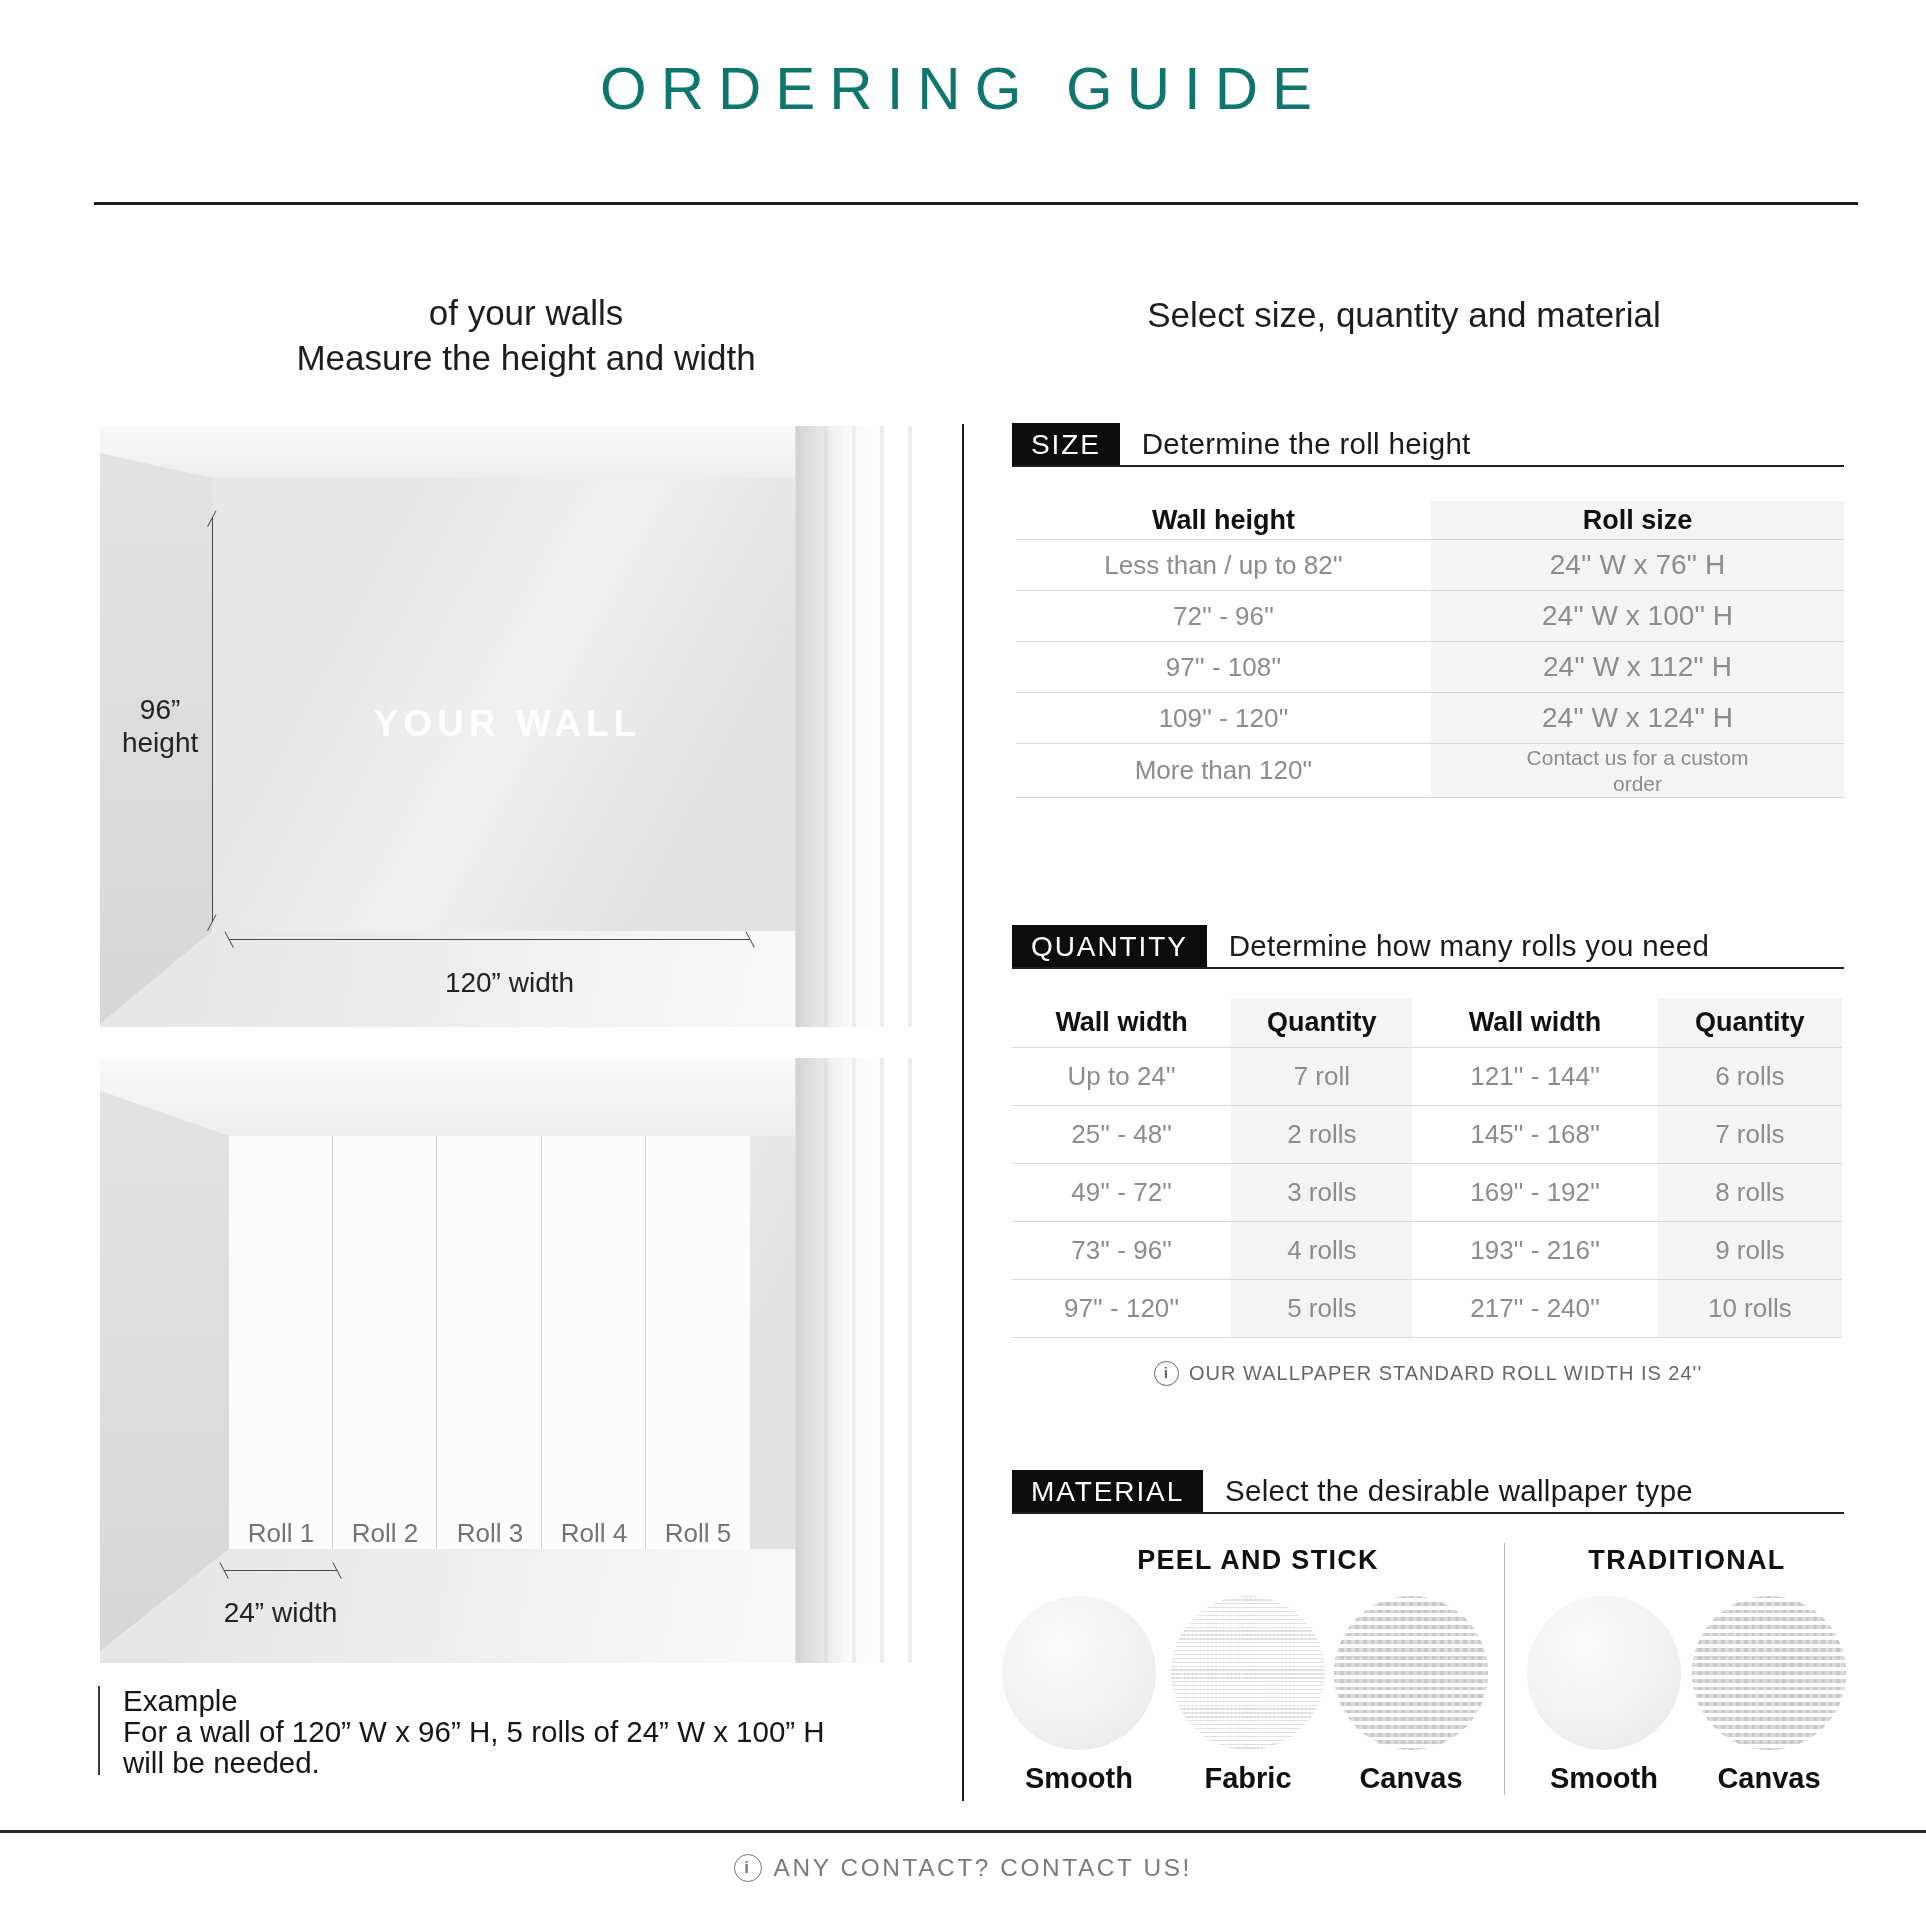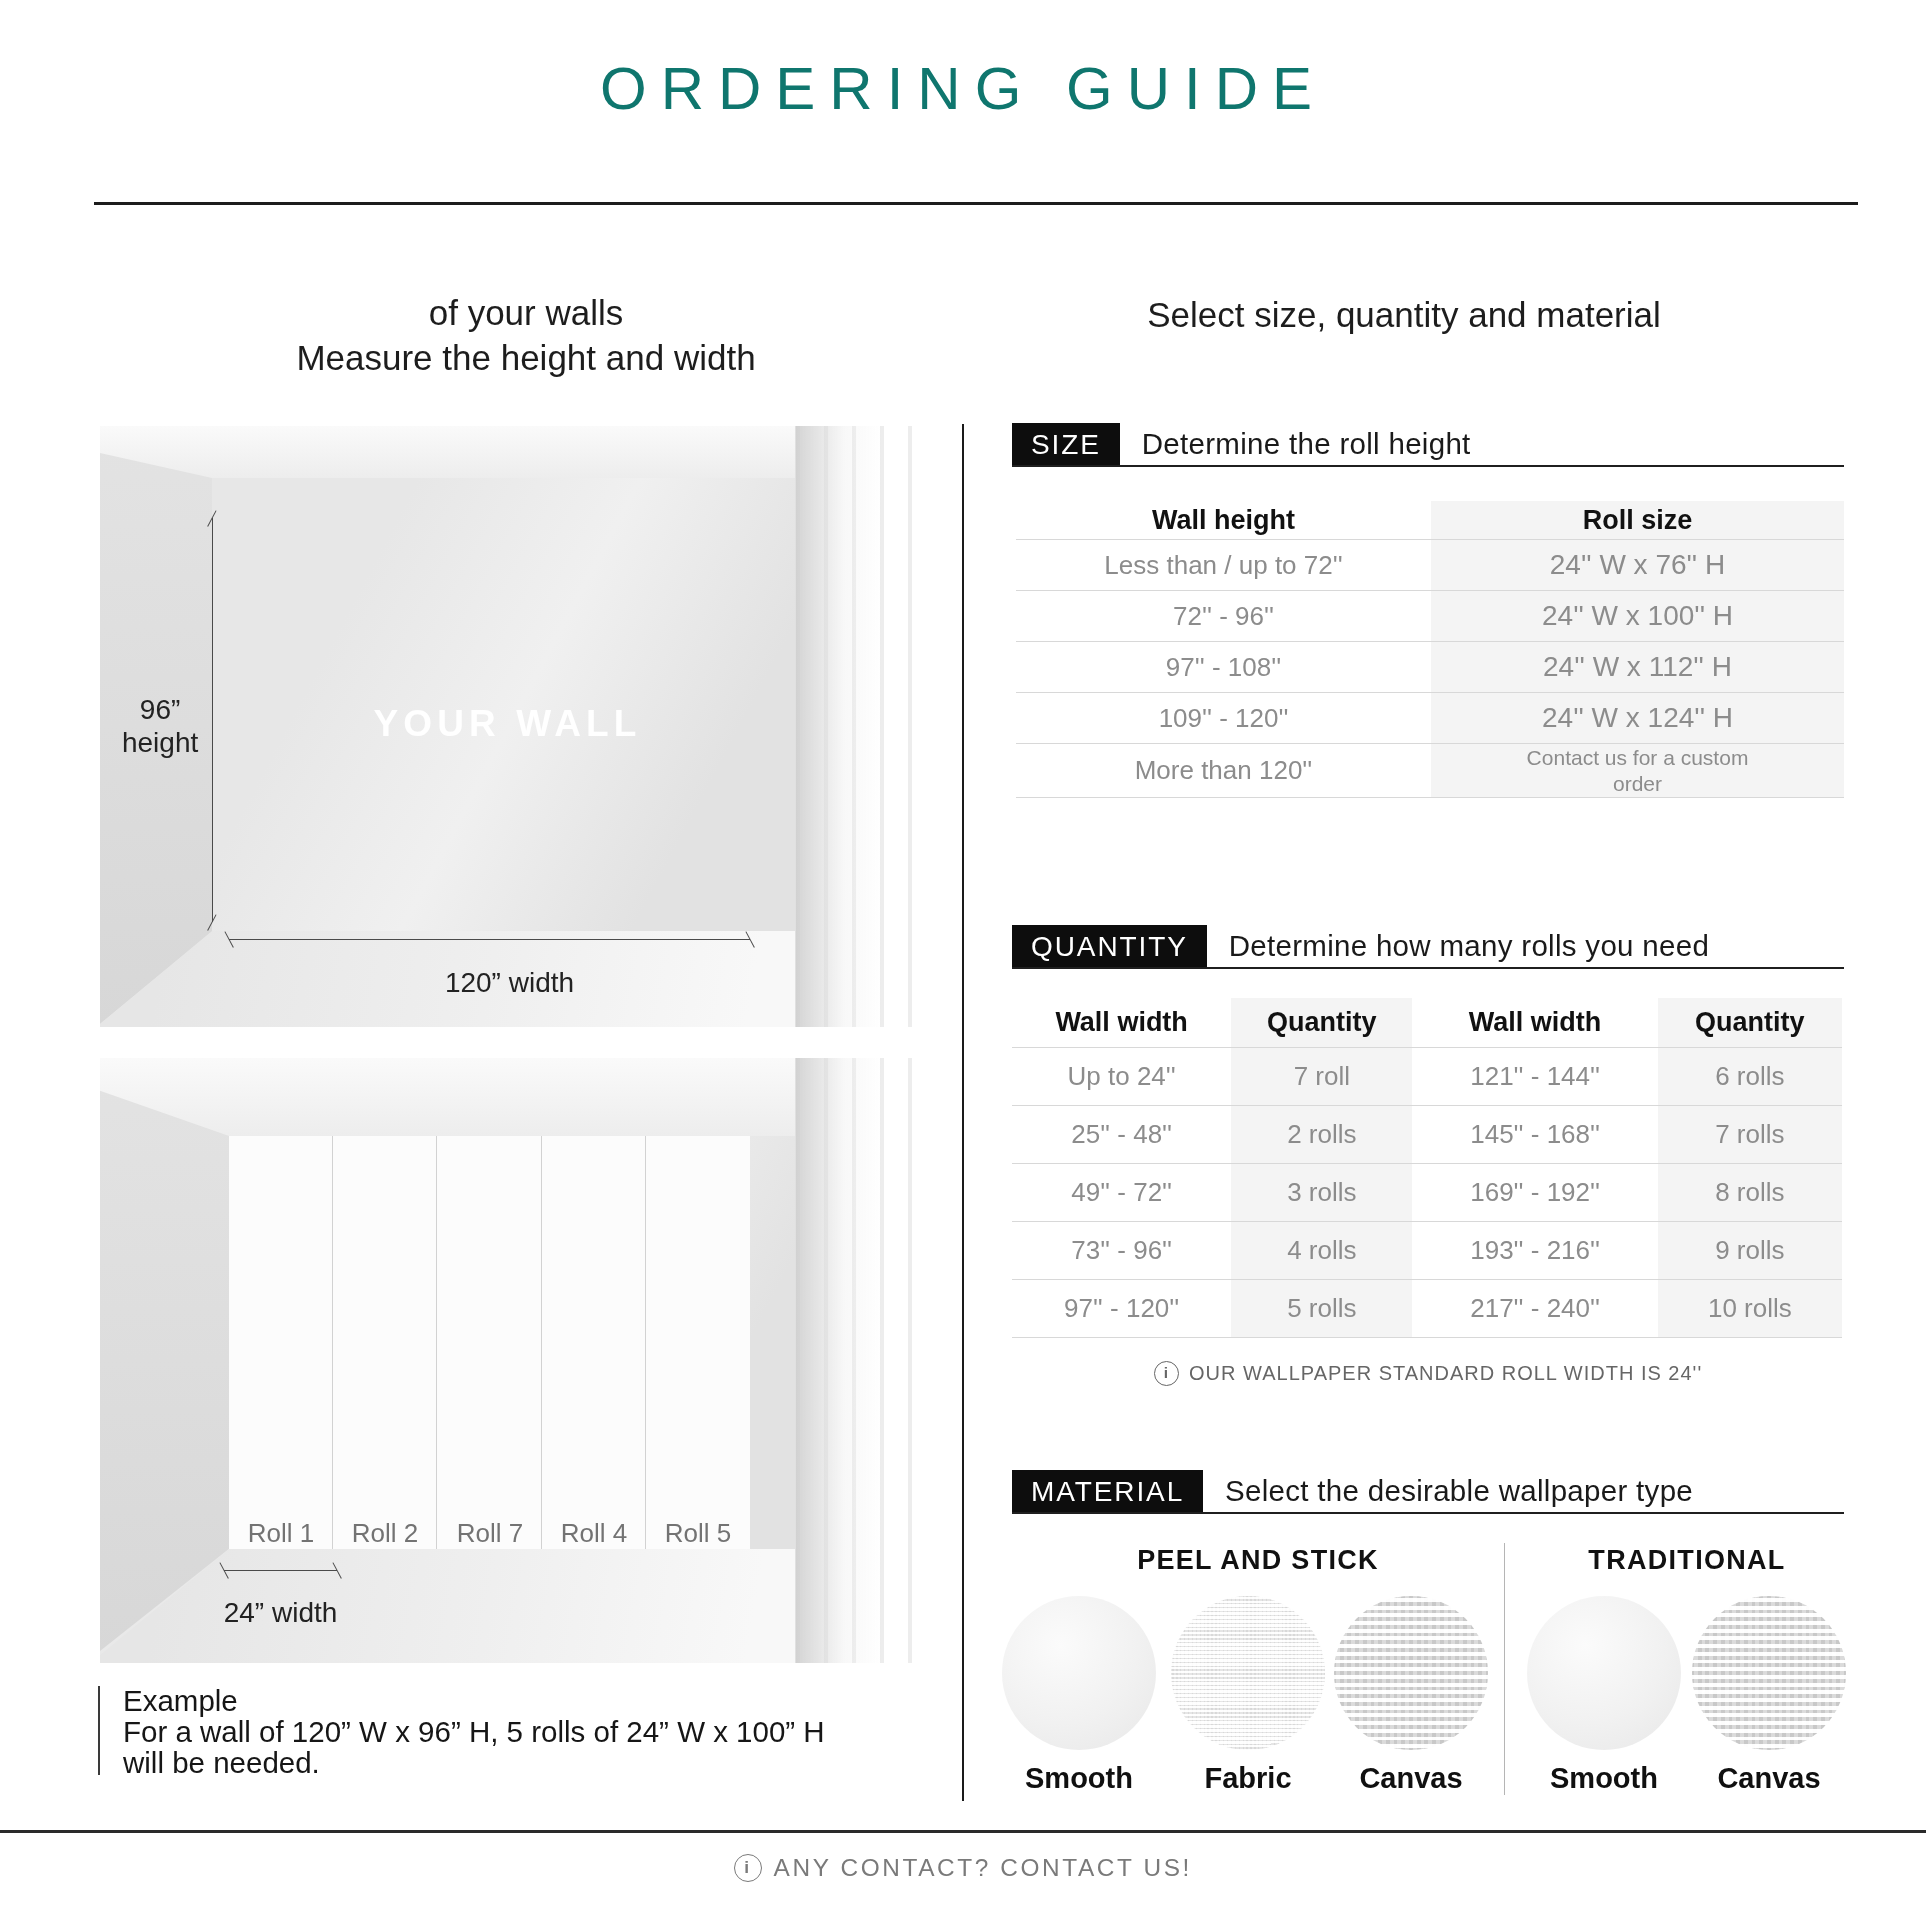--- a/index.html
+++ b/index.html
@@ -163,21 +163,21 @@
 
   <div class="panels">
     <div class="panel-sep" style="left:103px;"></div>
     <div class="panel-sep" style="left:207px;"></div>
     <div class="panel-sep" style="left:312px;"></div>
     <div class="panel-sep" style="left:416px;"></div>
   </div>
 
   <div class="roll-label" style="left:129px;top:460px;">Roll 1</div>
   <div class="roll-label" style="left:233px;top:460px;">Roll 2</div>
-  <div class="roll-label" style="left:338px;top:460px;">Roll 7</div>
+  <div class="roll-label" style="left:338px;top:460px;">Roll 3</div>
   <div class="roll-label" style="left:442px;top:460px;">Roll 4</div>
   <div class="roll-label" style="left:546px;top:460px;">Roll 5</div>
 
   <div class="dim-h" style="left:124px;top:512px;width:113px;"></div>
   <div class="tick t62" style="left:115px;top:512px;"></div>
   <div class="tick t62" style="left:228px;top:512px;"></div>
   <div class="dim-label" style="left:84px;top:539px;width:193px;">24” width</div>
 </div>
 
 <div class="example-bar"></div>
@@ -198,21 +198,21 @@
   <colgroup>
       <col style="width:415px">
       <col style="width:413px">
     </colgroup>
   <tbody>
       <tr>
     <th>Wall height</th>
     <th class="c-roll">Roll size</th>
   </tr>
   <tr>
-    <td>Less than / up to 72''</td>
+    <td>Less than / up to 82''</td>
     <td class="c-roll">24'' W x 76'' H</td>
   </tr>
   <tr>
     <td>72'' - 96''</td>
     <td class="c-roll">24'' W x 100'' H</td>
   </tr>
   <tr>
     <td>97'' - 108''</td>
     <td class="c-roll">24'' W x 112'' H</td>
   </tr>

